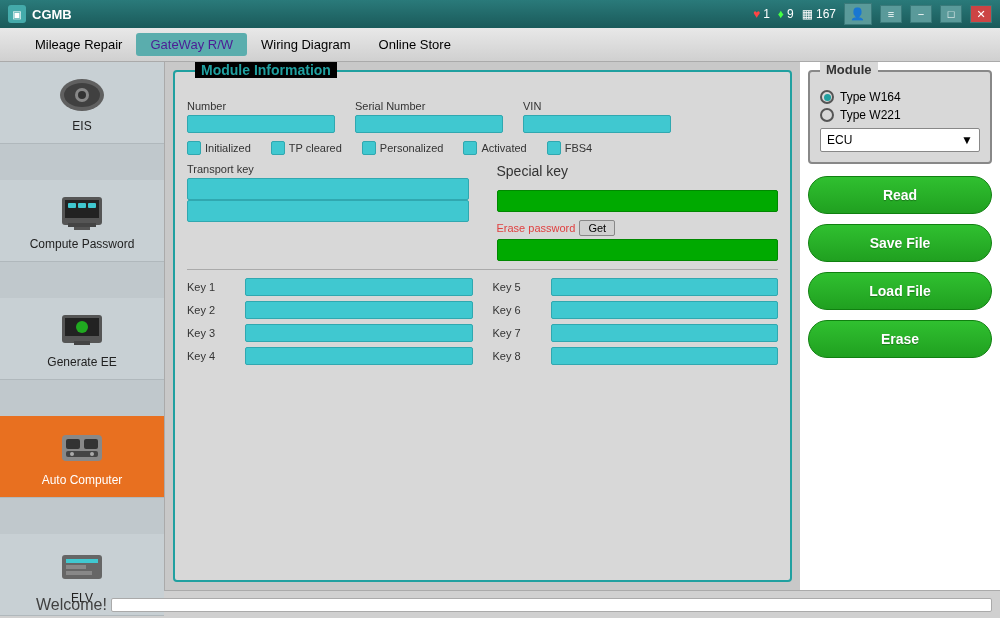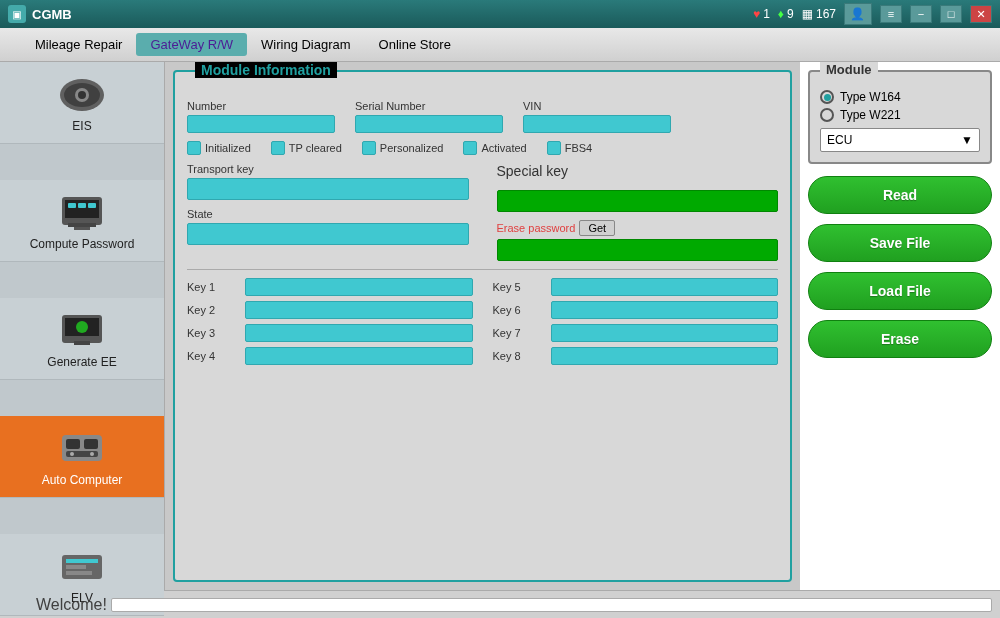--- a/index.html
+++ b/index.html
@@ -395,21 +395,20 @@
         <div class="checkbox-item">
           <div class="cb-box"></div>
           <span>FBS4</span>
         </div>
       </div>
 
       <div class="two-col">
         <div class="col-half">
           <div style="font-size:11px;color:#333;margin-bottom:3px;">Transport key</div>
           <div class="transport-key-input"></div>
-          <div style="font-size:11px;color:#333;margin-top:8px;margin-bottom:3px;">State</div>
           <div class="state-input"></div>
         </div>
         <div class="col-half">
           <div style="font-size:14px;color:#333;margin-bottom:11px;">Special key</div>
           <div class="special-key-input"></div>
           <div class="erase-row" style="margin-top:8px;margin-bottom:3px;">
             <span style="font-size:11px;color:#e04040;">Erase password</span>
             <button class="get-btn">Get</button>
           </div>
           <div class="erase-pw-input"></div>

